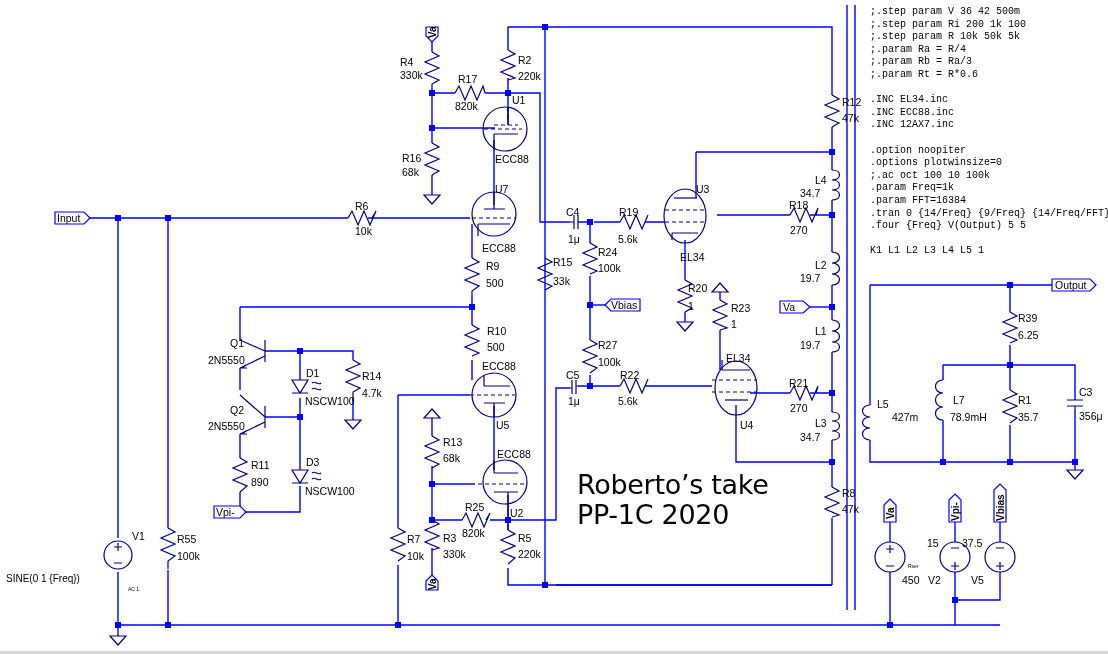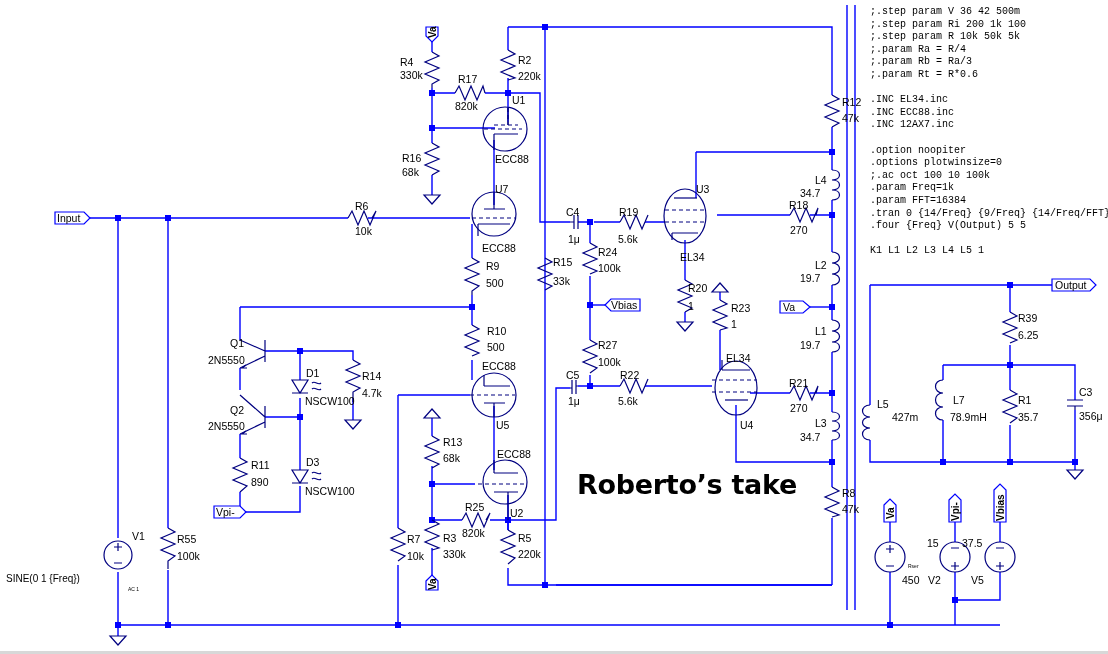--- a/index.html
+++ b/index.html
@@ -7,21 +7,21 @@
   #canvas{position:absolute;left:0;top:0;}
   .w{stroke:#0000ff;stroke-width:1.4;fill:none;}
   .c{stroke:#000080;stroke-width:1.2;fill:none;}
   .dot{fill:#0000ff;}
   .lbl{font-family:"Liberation Sans",sans-serif;font-size:10.5px;fill:#000;}
   .tiny{font-family:"Liberation Sans",sans-serif;font-size:5px;fill:#000;}
   .flagtxt{font-family:"Liberation Sans",sans-serif;font-size:10.5px;fill:#000;}
   .flagtxtb{font-family:"Liberation Sans",sans-serif;font-size:10px;font-weight:bold;fill:#000;}
   .flag{stroke:#0000ff;stroke-width:1.2;fill:#fff;}
   #spice{position:absolute;left:870px;top:6px;font-family:Liberation Mono, monospace;font-size:10px;line-height:12.6px;color:#000;white-space:pre;}
-  #title{position:absolute;left:577px;top:470px;font-family:"DejaVu Sans",sans-serif;font-weight:bold;font-size:27px;line-height:30px;color:#000;letter-spacing:-0.3px;}
+  #title{position:absolute;left:577px;top:470px;font-family:"DejaVu Sans",sans-serif;font-weight:normal;font-size:27px;line-height:30px;color:#000;letter-spacing:-0.3px;}
   #sine{position:absolute;left:6px;top:573px;font-size:10px;color:#000;}
   #bottombar{position:absolute;left:0;top:651px;width:1108px;height:3px;background:#d8d8d8;}
 </style>
 </head>
 <body>
 
 <svg id="canvas" width="1108" height="654">
 
   <g>
 
@@ -410,17 +410,18 @@
 
   <g>
     <path class="w" d="M556,585 H832"></path>
   </g>
 </svg>
 
 <div id="spice"><div>;.step param V 36 42 500m</div><div>;.step param Ri 200 1k 100</div><div>;.step param R 10k 50k 5k</div><div>;.param Ra = R/4</div><div>;.param Rb = Ra/3</div><div>;.param Rt = R*0.6</div><div>&nbsp;</div><div>.INC EL34.inc</div><div>.INC ECC88.inc</div><div>.INC 12AX7.inc</div><div>&nbsp;</div><div>.option noopiter</div><div>.options plotwinsize=0</div><div>;.ac oct 100 10 100k</div><div>.param Freq=1k</div><div>.param FFT=16384</div><div>.tran 0 {14/Freq} {9/Freq} {14/Freq/FFT}</div><div>.four {Freq} V(Output) 5 5</div><div>&nbsp;</div><div>K1 L1 L2 L3 L4 L5 1</div></div>
 
 <div id="title">
   <div>Roberto’s take</div>
+  <div>PP-1C 2020</div>
 </div>
 
 <div id="sine">SINE(0 1 {Freq})</div>
 
 <div id="bottombar"></div>
 
 </body></html>

